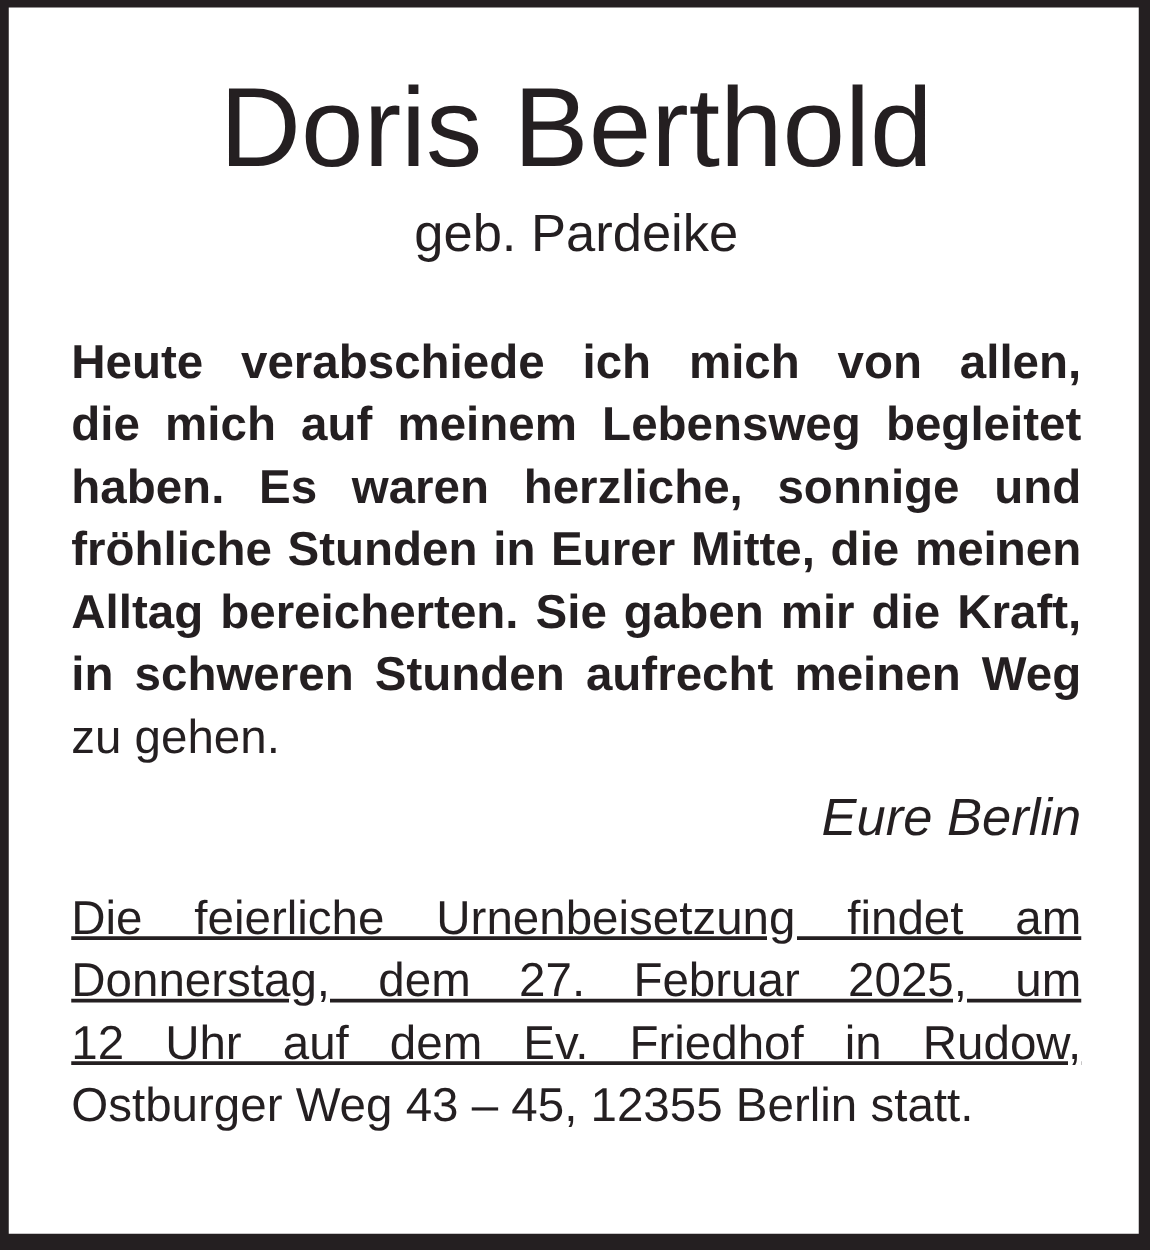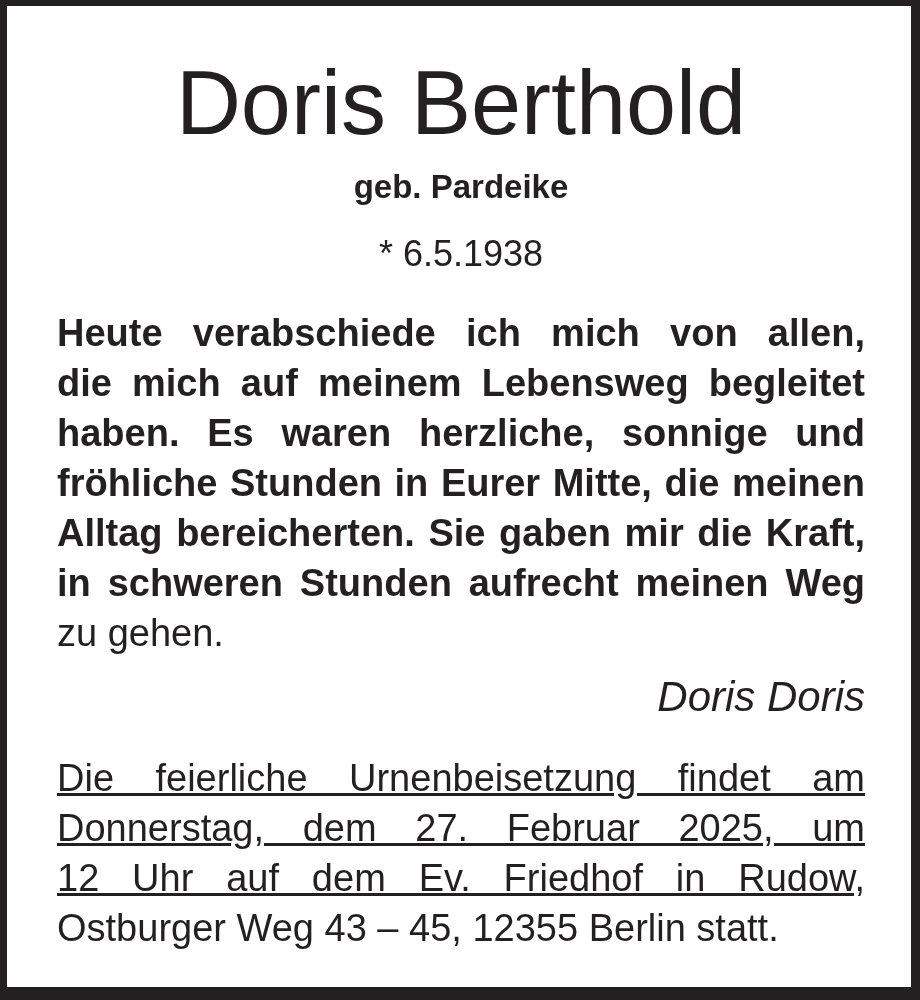--- a/index.html
+++ b/index.html
@@ -21,24 +21,23 @@
   }
   .name {
     margin: 52px 0 0;
     font-size: 90px;
     line-height: 90px;
     font-weight: 400;
     text-align: center;
   }
   .maiden {
     margin-top: 20px;
-    font-size: 33px;
+    font-size: 42px;
     line-height: 38px;
     text-align: center;
-    font-weight: bold;
   }
   .dates {
     margin-top: 26px;
     font-size: 36px;
     line-height: 43px;
     display: flex;
     justify-content: center;
     gap: 92px;
   }
   .para {
@@ -65,33 +64,32 @@
 </head>
 <body>
 
 <div class="notice">
 
   <h1 class="name">Doris Berthold</h1>
 
   <div class="maiden">geb. Pardeike</div>
 
   <div class="dates">
-    <span>* 6.5.1938</span>
   </div>
 
   <p class="para justify p1">Heute verabschiede ich mich von allen,
 die mich auf meinem Lebensweg begleitet
 haben. Es waren herzliche, sonnige und
 fröhliche Stunden in Eurer Mitte, die meinen
 Alltag bereicherten. Sie gaben mir die Kraft,
 in schweren Stunden aufrecht meinen Weg</p>
 
   <p class="para lastline">zu gehen.</p>
 
-  <div class="sig">Doris Doris</div>
+  <div class="sig">Eure Berlin</div>
 
   <p class="para justify p2">Die feierliche Urnenbeisetzung findet am
 Donnerstag, dem 27. Februar 2025, um
 12 Uhr auf dem Ev. Friedhof in Rudow,</p>
 
   <p class="para lastline">Ostburger Weg 43 – 45, 12355 Berlin statt.</p>
 
 </div>
 
 </body></html>

